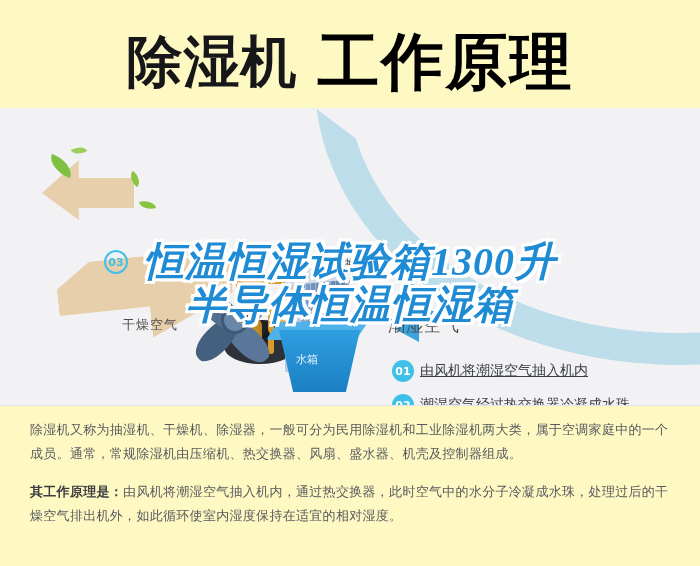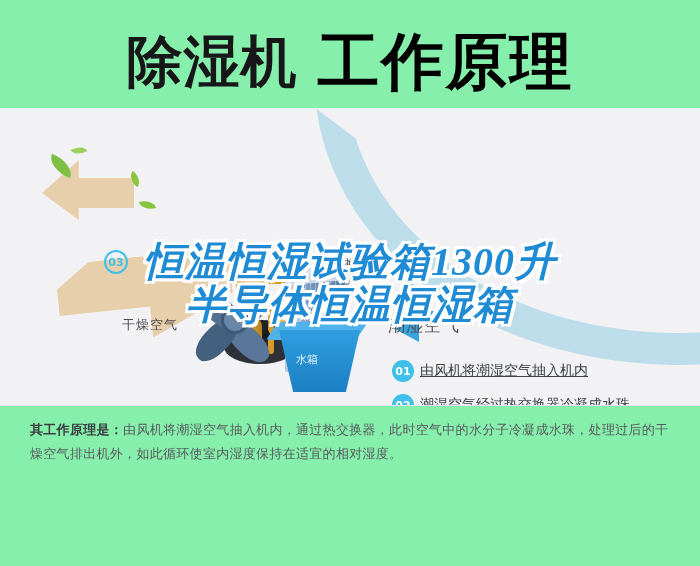--- a/index.html
+++ b/index.html
@@ -2,21 +2,21 @@
 <html><head>
 <meta charset="utf-8">
 <style>
   html,body{margin:0;padding:0;}
   body{
     width:700px;height:566px;overflow:hidden;
     background:#f0f0f4;
     font-family:"DejaVu Sans","Liberation Sans",sans-serif;
     -webkit-font-smoothing:antialiased;
   }
-  .page{position:relative;width:700px;height:566px;background:#86efac;}
+  .page{position:relative;width:700px;height:566px;background:#fef9c3;}
 
   
   .title-wrap{
     position:absolute;left:0;top:24px;width:700px;height:76px;
     display:flex;align-items:center;justify-content:center;
   }
   .title-a{
     font-size:56px;font-weight:bold;color:#17171a;letter-spacing:1px;
     font-family:"DejaVu Sans","Liberation Sans",sans-serif;
     line-height:1;
@@ -270,16 +270,17 @@
     <div class="wm" style="top:132px;">
       <div class="wm-line">恒温恒湿试验箱1300升</div>
       <div class="wm-line">半导体恒温恒湿箱</div>
     </div>
 
   </div>
 
   <div class="divider"></div>
 
   <div class="desc">
+    <p class="para">除湿机又称为抽湿机、干燥机、除湿器，一般可分为民用除湿机和工业除湿机两大类，属于空调家庭中的一个成员。通常，常规除湿机由压缩机、热交换器、风扇、盛水器、机壳及控制器组成。</p>
     <p class="para"><b>其工作原理是：</b><span>由风机将潮湿空气抽入机内，通过热交换器，此时空气中的水分子冷凝成水珠，处理过后的干燥空气排出机外，如此循环使室内湿度保持在适宜的相对湿度。</span></p>
   </div>
 
 </div>
 
 </body></html>

